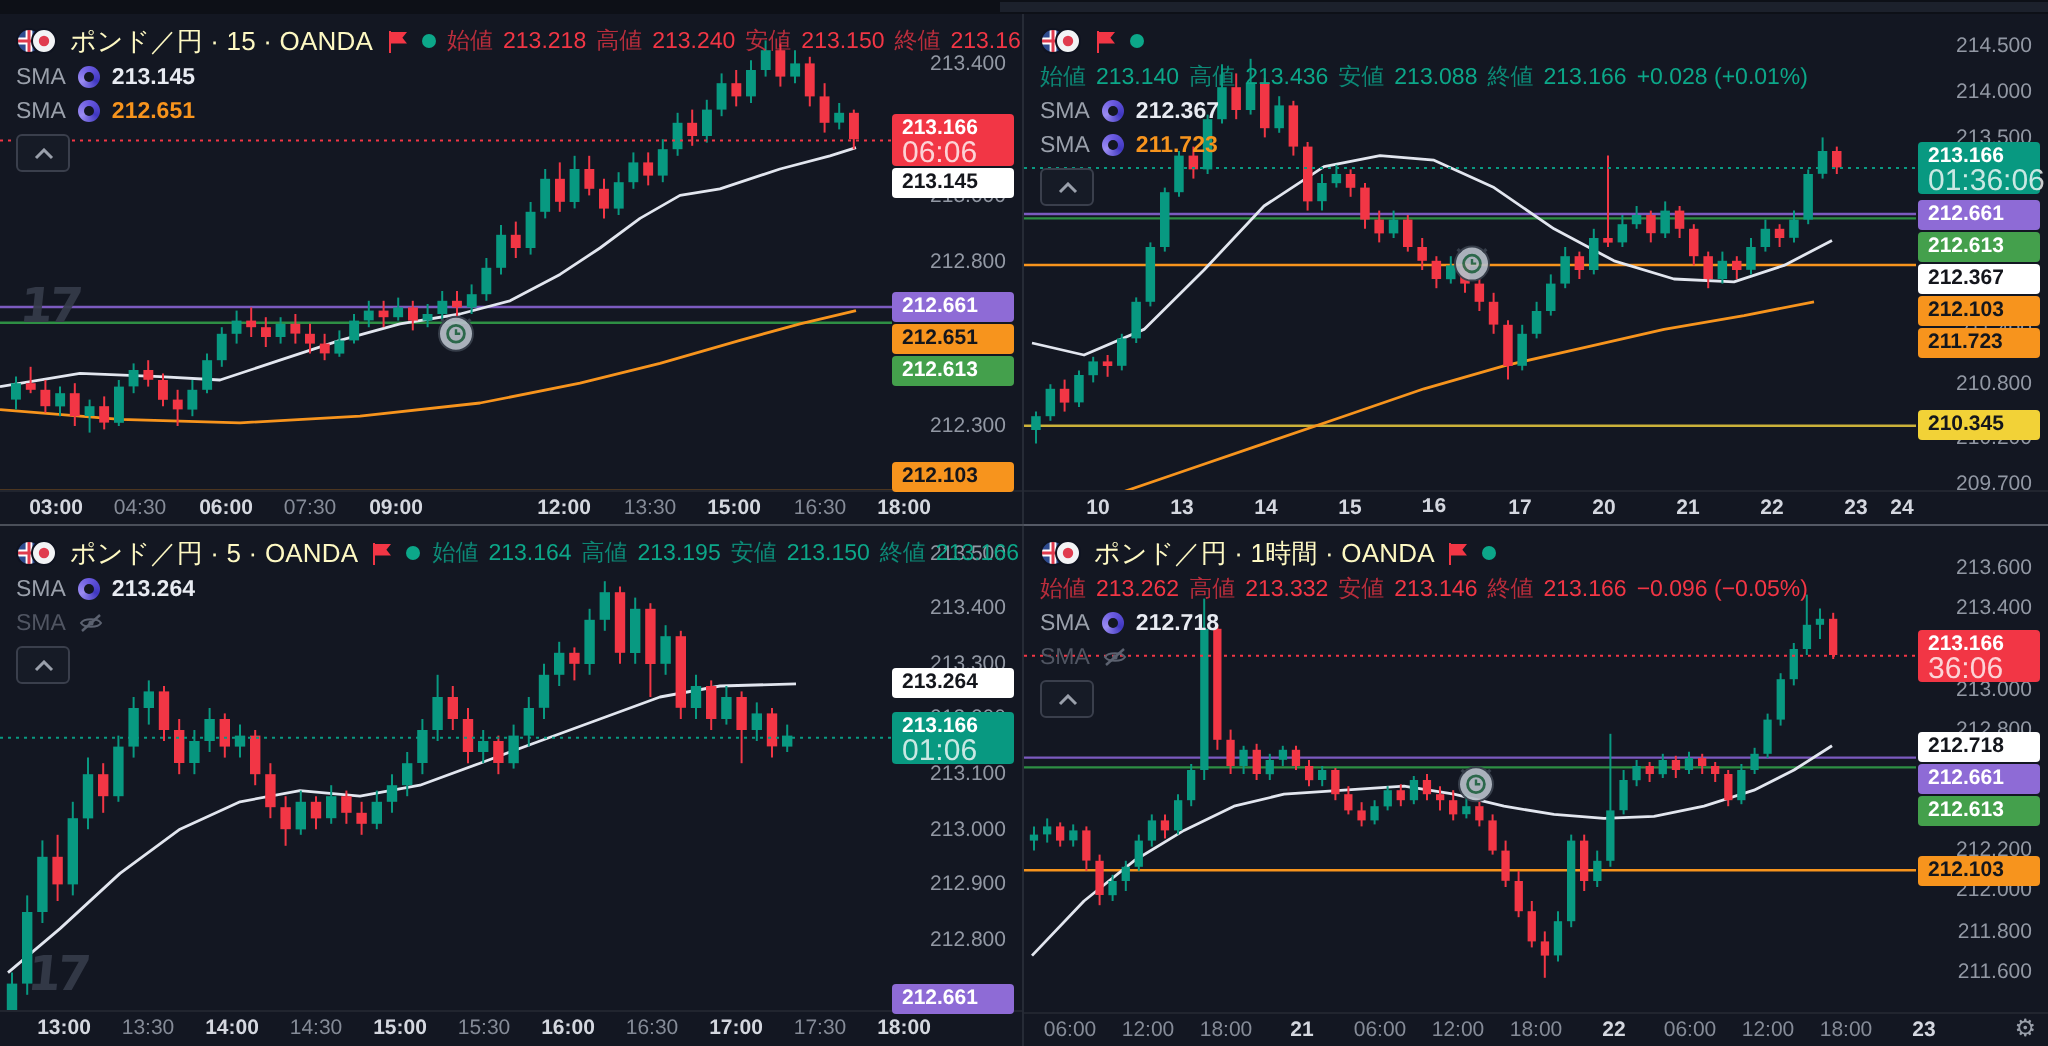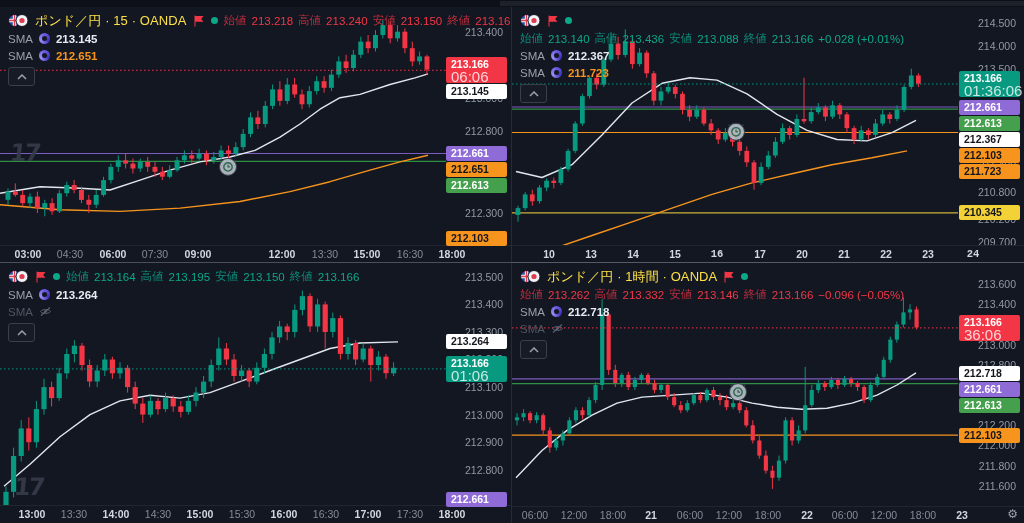--- a/index.html
+++ b/index.html
@@ -20,21 +20,21 @@
   .tick{position:absolute;right:0;width:62px;text-align:right;padding-right:8px;box-sizing:border-box;
         font-size:10.5px;color:#9298a4;line-height:14px;white-space:nowrap;}
   .plabel{position:absolute;left:1px;width:61px;border-radius:2px;box-sizing:border-box;
           padding:1px 4px 1px 5px;font-size:10.5px;font-weight:700;line-height:12.5px;z-index:3;}
   .plabel .sub{font-weight:400;opacity:.78;font-size:15px;}
   .ttick{position:absolute;top:2px;width:50px;text-align:center;font-size:10.5px;color:#858b97;}
   .ttick.bold{color:#d4d7df;font-weight:700;}
   .gear{position:absolute;right:6px;top:0px;color:#9aa0ab;font-size:12px;cursor:pointer;}
   .header{position:absolute;left:8px;top:4px;z-index:5;font-size:12px;}
   .trow{display:flex;align-items:center;gap:6px;height:19px;white-space:nowrap;}
-  .title{color:#fde047;font-size:13px;font-weight:500;letter-spacing:.1px;}
+  .title{color:#fef9c3;font-size:13px;font-weight:500;letter-spacing:.1px;}
   .ohlc{display:flex;align-items:center;gap:5px;font-size:11.5px;white-space:nowrap;height:17px;}
   .olabel{font-weight:400;}
   .ohlc.down .olabel{color:rgba(242,54,69,.75);} .ohlc.down .oval,.ohlc.down .chg{color:#F23645;}
   .ohlc.up .olabel{color:rgba(11,166,140,.8);} .ohlc.up .oval,.ohlc.up .chg{color:#0CA789;}
   .smarow{display:flex;align-items:center;gap:6px;height:17px;font-size:11.5px;color:#9aa0ab;}
   .smarow.dim .smalabel{color:#505562;}
   .smaval{font-weight:600;} .smaval.white{color:#e8ebf2;} .smaval.orange{color:#F7941D;}
   .smaicon{width:11px;height:11px;border-radius:50%;position:relative;flex:0 0 11px;
            background:conic-gradient(#6a5ae0,#3f37c0,#9b8cf2,#6a5ae0);}
   .smaicon::after{content:"";position:absolute;left:3px;top:3px;width:5px;height:5px;border-radius:50%;background:#131722;}
@@ -505,21 +505,21 @@
       <div class="ttick bold" style="left: 12px;">10</div>
       <div class="ttick bold" style="left: 54px;">13</div>
       <div class="ttick bold" style="left: 96px;">14</div>
       <div class="ttick bold" style="left: 138px;">15</div>
       <div class="ttick bold" style="left: 180px; font-family: Liberation Mono, monospace;">16</div>
       <div class="ttick bold" style="left: 223px;">17</div>
       <div class="ttick bold" style="left: 265px;">20</div>
       <div class="ttick bold" style="left: 307px;">21</div>
       <div class="ttick bold" style="left: 349px;">22</div>
       <div class="ttick bold" style="left: 391px;">23</div>
-      <div class="ttick bold" style="left: 436px; font-family: Liberation Mono, monospace;">24</div>
+      <div class="ttick bold" style="left: 414px;">24</div>
     </div>
 </div>
 
 <div class="hdiv"></div>
 
 <div class="pane botrow" style="left:0;top:263px;width:511px;height:260px">
   <div class="plotwrap">
     <svg class="plot" width="446" height="244">
         <g>
           <line x1="0" x2="446" y1="245.1" y2="245.1" stroke="#7C5BC0" stroke-width="1.2"></line>
@@ -643,20 +643,21 @@
             </defs>
             <circle cx="6.5" cy="6.5" r="6" fill="#2e4b8f"></circle>
             <g clip-path="url(#cpc)">
               <path d="M0.5,6.5 h12 M6.5,0.5 v12" stroke="#fff" stroke-width="3.4"></path>
               <path d="M0.5,6.5 h12 M6.5,0.5 v12" stroke="#e03b4e" stroke-width="1.5"></path>
             </g>
             <circle cx="6.5" cy="6.5" r="6" fill="none" stroke="#0f1320"></circle>
             <circle cx="14" cy="6.5" r="6" fill="#f2f3f5" stroke="#0f1320"></circle>
             <circle cx="14" cy="6.5" r="2.6" fill="#e03b4e"></circle>
           </svg>
+        <span class="title">ポンド／円 · 5 · OANDA</span>
         <svg width="12" height="12" viewBox="0 0 12 12">
             <path d="M2,0.5 V11.5" stroke="#F23645"></path>
             <path d="M2,1 H10.5 L8.2,3.9 L10.5,6.8 H2 Z" fill="#F23645"></path>
           </svg>
         <span class="dot"></span>
         <span class="ohlc up">
           <span class="olabel">始値</span>
             <span class="oval">213.164</span>
           <span class="olabel">高値</span>
             <span class="oval">213.195</span>

